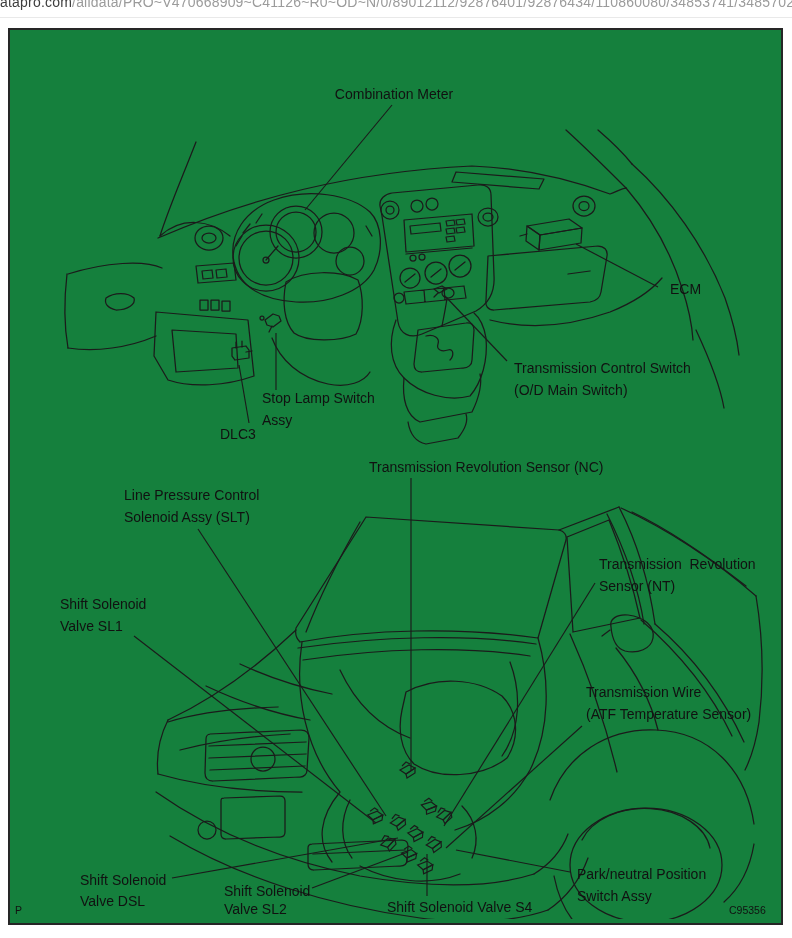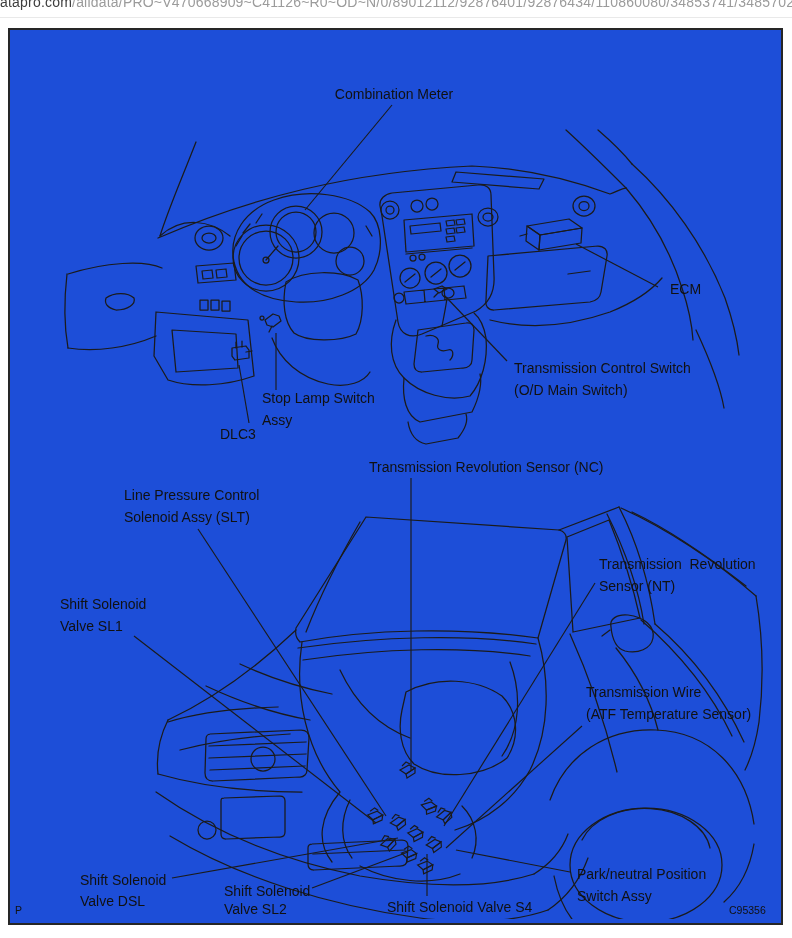--- a/index.html
+++ b/index.html
@@ -4,21 +4,21 @@
 <style>
   html,body{margin:0;padding:0;background:#fff;}
   body{width:792px;height:938px;position:relative;font-family:"Liberation Sans",sans-serif;overflow:hidden;}
 
   .url-bar{position:absolute;top:0;left:0;width:792px;height:17px;overflow:hidden;white-space:nowrap;}
   .url-bar .inner{margin-top:-6px;font-size:14px;letter-spacing:.2px;}
   .url-domain{color:#3d3d3d;}
   .url-path{color:#9b9b9b;}
   .url-rule{position:absolute;top:17px;left:0;width:792px;height:1px;background:#e9e9e9;}
 
-  .frame{position:absolute;left:8px;top:28px;width:771px;height:893px;border:2px solid #262626;background:#1d4ed8;}
+  .frame{position:absolute;left:8px;top:28px;width:771px;height:893px;border:2px solid #262626;background:#15803d;}
   svg{display:block;}
 
   .art path,.art line,.art ellipse,.art circle,.art rect{fill:none;stroke:#1b1b1b;stroke-width:1.25;stroke-linecap:round;stroke-linejoin:round;}
   .leaders line{stroke:#1b1b1b;stroke-width:1.15;}
   .lbl{font-family:"Liberation Sans",sans-serif;font-size:14px;fill:#111;white-space:pre;}
   .tiny{font-family:"Liberation Sans",sans-serif;font-size:10.5px;fill:#111;}
 </style>
 </head>
 <body>
 

